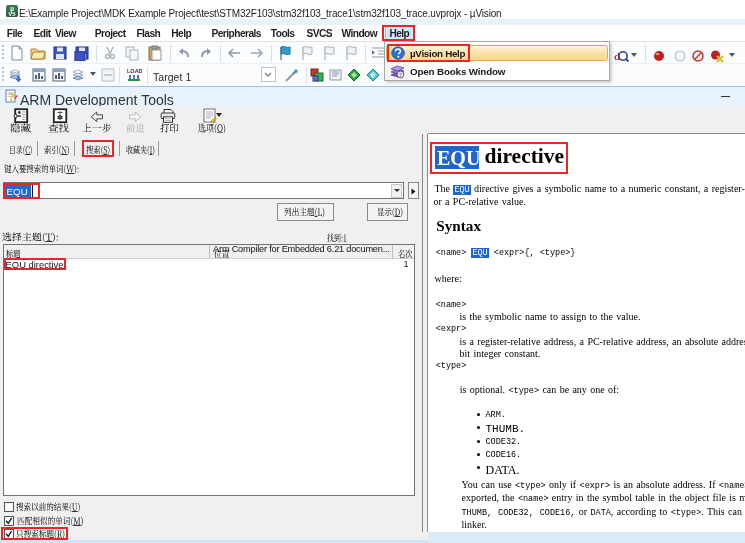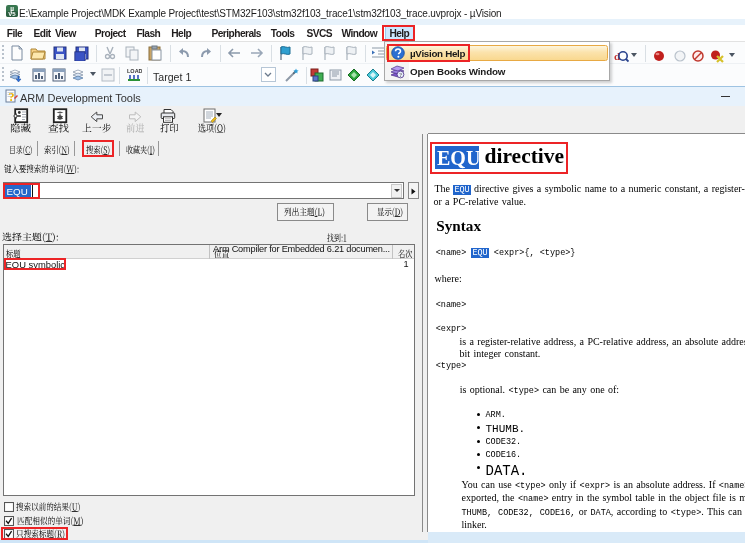--- a/index.html
+++ b/index.html
@@ -191,21 +191,21 @@
     <path d="M8 5l3 3-3 3-3-3z" fill="#d7f5f8"></path>
   </svg>
 <div class="ab" style="left:0;top:86px;width:745px;height:1.5px;background:#9ec3e2"></div>
 <div class="ab" style="left:0;top:87px;width:745px;height:19px;background:#e7f2fc"></div>
 <svg class="ab" style="left:5px;top:89px" width="13" height="14" viewBox="0 0 13 14">
 <rect x="1" y="1" width="9" height="12" fill="#fdfdfd" stroke="#6b7f9b"></rect>
 <path d="M2.5 3.5h6M2.5 5.5h6M2.5 7.5h4" stroke="#b9c4d2" stroke-width=".8"></path>
 <text x="3.6" y="11.8" font-size="12" font-weight="bold" fill="#f0b400" font-family="Liberation Serif">?</text>
 <path d="M9 9l3-3 1 1-3 3z" fill="#d8413c"></path>
 </svg>
-<div class="ab" style="left:20px;top:91.5px;font-size:11px;color:#333">ARM Development Tools</div>
+<div class="ab" style="left:20px;top:91.5px;font-size:14px;color:#333">ARM Development Tools</div>
 <div class="ab" style="left:721px;top:95.5px;width:9px;height:1.6px;background:#333"></div>
 <div class="ab" style="left:0;top:106px;width:745px;height:28px;background:#f0f0f0"></div>
 <div class="ab" style="left:0;top:134px;width:428px;height:406px;background:#f0f0f0"></div>
 <div class="ab" style="left:0;top:540px;width:745px;height:3px;background:#cfe5f7"></div>
 <svg class="ab" style="left:12.5px;top:107.5px" width="16" height="16" viewBox="0 0 16 16">
     <rect x="2.2" y="1.2" width="12" height="13" fill="#fff" stroke="#222" stroke-width="1.8"></rect>
     <path d="M9 4h4M9 6.5h4M9 9h4M9 11.5h3" stroke="#9aa2ab" stroke-width=".9"></path>
     <circle cx="6.3" cy="4.5" r="1.4" fill="#333"></circle>
     <path d="M7.5 7.5H3.5V5.8L0.5 8l3 2.2V8.5h4z" fill="#f4f4f4" stroke="#333" stroke-width=".8"></path>
   </svg>
@@ -384,21 +384,21 @@
       </g>
     </svg>
   </div>
 <div style="position:absolute;left:397.5px;top:248.9px">
     <svg width="14.5" height="10.3" viewBox="0 -8.4 19.0 10.3" preserveAspectRatio="none" style="display:block">
       <g transform="scale(1,1)">
         <path d="M4.9 -7.6 3.9 -8C3.2 -6.5 1.9 -4.8 0.5 -3.8L0.6 -3.7C1.5 -4.2 2.3 -4.9 3 -5.6C3.4 -5.2 3.9 -4.6 4 -4.1C4.7 -3.6 5.1 -4.9 3.2 -5.7C3.4 -6 3.6 -6.2 3.8 -6.5H7C5.7 -4.4 3.2 -2.6 0.4 -1.7L0.4 -1.5C1.4 -1.8 2.3 -2.1 3.1 -2.4V0.8H3.2C3.5 0.8 3.7 0.6 3.7 0.5V0H7.7V0.7H7.8C8 0.7 8.3 0.6 8.3 0.5V-2.5C8.5 -2.5 8.7 -2.6 8.7 -2.6L8 -3.2L7.6 -2.9H3.9C5.5 -3.8 6.8 -5 7.7 -6.3C8 -6.3 8.1 -6.4 8.2 -6.5L7.5 -7.1L7 -6.7H4C4.2 -7 4.4 -7.3 4.6 -7.5C4.8 -7.5 4.9 -7.5 4.9 -7.6ZM3.7 -2.6H7.7V-0.3H3.7Z M10.3 -7.5 10.2 -7.5C10.6 -7.1 11.2 -6.4 11.3 -5.9C12 -5.5 12.5 -6.9 10.3 -7.5ZM10.4 -2.6C10.3 -2.6 9.9 -2.6 9.9 -2.6V-2.3C10.1 -2.3 10.3 -2.3 10.4 -2.2C10.6 -2.1 10.7 -1.2 10.6 -0.1C10.6 0.2 10.7 0.4 10.8 0.4C11.2 0.4 11.4 0.1 11.4 -0.3C11.4 -1.2 11.1 -1.7 11.1 -2.1C11.1 -2.3 11.2 -2.6 11.3 -2.9C11.5 -3.3 12.4 -5.2 12.8 -6.2L12.7 -6.3C10.8 -3.1 10.8 -3.1 10.6 -2.7C10.5 -2.6 10.5 -2.6 10.4 -2.6ZM16 -4.8 15 -5.1C14.9 -2.9 14.5 -1 11.4 0.6L11.5 0.7C14.5 -0.5 15.2 -2 15.5 -3.7C15.7 -2 16.3 -0.3 18.1 0.7C18.1 0.3 18.3 0.1 18.7 0.1L18.7 -0C16.5 -1 15.8 -2.6 15.6 -4.5L15.6 -4.6C15.8 -4.6 15.9 -4.7 16 -4.8ZM15.2 -7.7 14.2 -8C13.8 -6.2 13.1 -4.6 12.2 -3.5L12.3 -3.4C13.1 -4 13.7 -4.9 14.2 -5.9H17.6C17.4 -5.2 17.2 -4.3 16.9 -3.8L17 -3.7C17.5 -4.2 18.1 -5.1 18.3 -5.7C18.5 -5.8 18.6 -5.8 18.7 -5.8L18 -6.6L17.6 -6.1H14.3C14.5 -6.6 14.7 -7 14.8 -7.5C15 -7.5 15.1 -7.6 15.2 -7.7Z" fill="#000"></path>
       </g>
     </svg>
   </div>
-<div class="ab" style="left:5.6px;top:258.6px;font-size:9.4px;color:#111">EQU symbolic</div>
+<div class="ab" style="left:5.6px;top:258.6px;font-size:9.4px;color:#111">EQU directive</div>
 <div class="ab" style="left:213.1px;top:244px;font-size:9.2px;letter-spacing:-0.2px;color:#111">Arm Compiler for Embedded 6.21 documen...</div>
 <div class="ab" style="left:403.5px;top:258.8px;font-size:9.2px;color:#111">1</div>
 <svg class="ab" style="left:4.4px;top:502.3px" width="10" height="10" viewBox="0 0 9.5 9.5">
     <rect x="0.5" y="0.5" width="8.5" height="8.5" fill="#fff" stroke="#555"></rect>
   </svg>
 <svg class="ab" style="left:4.4px;top:515.7px" width="10" height="10" viewBox="0 0 9.5 9.5">
     <rect x="0.5" y="0.5" width="8.5" height="8.5" fill="#fff" stroke="#555"></rect>
     <path d="M2 4.5l2 2.5 3.2-5" stroke="#111" stroke-width="1.2" fill="none"></path>
   </svg>
 <svg class="ab" style="left:4.4px;top:529.3px" width="10" height="10" viewBox="0 0 9.5 9.5">
@@ -435,35 +435,36 @@
 <div class="ab" style="left:428px;top:134px;width:317px;height:398px;background:#fff;overflow:hidden" id="rp">
     <div style="position:absolute;left:7px;top:11.5px;width:44px;height:23.5px;background:#2065cc"></div>
     <div style="position:absolute;left:9px;top:13px;font-family:'Liberation Serif',serif;font-weight:bold;font-size:20px;color:#fff">EQU</div>
     <div style="position:absolute;left:56.5px;top:10px;font-family:'Liberation Serif',serif;font-weight:bold;font-size:21.5px;color:#000">directive</div>
     <div style="position:absolute;left:6.5px;top:48.6px;font-family:'Liberation Serif',serif;font-size:10px;word-spacing:0.85px;color:#000;white-space:nowrap">The <span style="font-family:'Liberation Mono',monospace;font-size:8.5px;background:#2065cc;color:#fff;padding:0 1px">EQU</span> directive gives a symbolic name to a numeric constant, a register-relative address,</div>
     <div style="position:absolute;left:5.4px;top:61.9px;font-family:'Liberation Serif',serif;font-size:10px;word-spacing:0.85px;color:#000;white-space:nowrap">or a PC-relative value.</div>
     <div style="position:absolute;left:8.3px;top:83px;font-family:'Liberation Serif',serif;font-weight:bold;font-size:15.2px">Syntax</div>
     <div style="position:absolute;left:7.7px;top:114.3px;font-family:'Liberation Mono',monospace;font-size:8.5px;white-space:nowrap;color:#000">&lt;name&gt; <span style="font-family:'Liberation Mono',monospace;font-size:8.5px;background:#2065cc;color:#fff;padding:0 1px">EQU</span> &lt;expr&gt;{, &lt;type&gt;}</div>
     <div style="position:absolute;left:6.5px;top:138.7px;font-family:'Liberation Serif',serif;font-size:10px;word-spacing:0.85px;color:#000;white-space:nowrap">where:</div>
     <div style="position:absolute;left:7.7px;top:165.8px;font-family:'Liberation Mono',monospace;font-size:8.5px;white-space:nowrap;color:#000">&lt;name&gt;</div>
+    <div style="position:absolute;left:31.5px;top:176.8px;font-family:'Liberation Serif',serif;font-size:10px;word-spacing:0.85px;color:#000;white-space:nowrap">is the symbolic name to assign to the value.</div>
     <div style="position:absolute;left:7.7px;top:189.6px;font-family:'Liberation Mono',monospace;font-size:8.5px;white-space:nowrap;color:#000">&lt;expr&gt;</div>
     <div style="position:absolute;left:31.5px;top:201.8px;font-family:'Liberation Serif',serif;font-size:10px;word-spacing:0.85px;color:#000;white-space:nowrap">is a register-relative address, a PC-relative address, an absolute address, or a 32-</div>
     <div style="position:absolute;left:31.5px;top:214.2px;font-family:'Liberation Serif',serif;font-size:10px;word-spacing:0.85px;color:#000;white-space:nowrap">bit integer constant.</div>
     <div style="position:absolute;left:7.7px;top:226.9px;font-family:'Liberation Mono',monospace;font-size:8.5px;white-space:nowrap;color:#000">&lt;type&gt;</div>
     <div style="position:absolute;left:31.8px;top:250px;font-family:'Liberation Serif',serif;font-size:10px;word-spacing:0.85px;color:#000;white-space:nowrap">is optional. <span style="font-family:'Liberation Mono',monospace;font-size:8.5px">&lt;type&gt;</span> can be any one of:</div>
     <div style="position:absolute;left:49px;top:278.8px;width:3px;height:3px;border-radius:50%;background:#000"></div>
     <div style="position:absolute;left:57.5px;top:275.8px;font-family:'Liberation Mono',monospace;font-size:8.5px;white-space:nowrap;color:#000">ARM.</div>
     <div style="position:absolute;left:49px;top:292.2px;width:3px;height:3px;border-radius:50%;background:#000"></div>
     <div style="position:absolute;left:57.5px;top:289.2px;font-family:'Liberation Mono',monospace;font-size:11px;white-space:nowrap;color:#000">THUMB.</div>
     <div style="position:absolute;left:49px;top:305.6px;width:3px;height:3px;border-radius:50%;background:#000"></div>
     <div style="position:absolute;left:57.5px;top:302.6px;font-family:'Liberation Mono',monospace;font-size:8.5px;white-space:nowrap;color:#000">CODE32.</div>
     <div style="position:absolute;left:49px;top:319.0px;width:3px;height:3px;border-radius:50%;background:#000"></div>
     <div style="position:absolute;left:57.5px;top:316.0px;font-family:'Liberation Mono',monospace;font-size:8.5px;white-space:nowrap;color:#000">CODE16.</div>
     <div style="position:absolute;left:49px;top:332.40000000000003px;width:3px;height:3px;border-radius:50%;background:#000"></div>
-    <div style="position:absolute;left:57.5px;top:329.40000000000003px;font-family:Liberation Mono, monospace;font-size:14px;white-space:nowrap;color:#000">DATA.</div>
+    <div style="position:absolute;left:57.5px;top:329.40000000000003px;font-family:Liberation Serif, serif;font-size:12px;white-space:nowrap;color:#000">DATA.</div>
     <div style="position:absolute;left:33.5px;top:344.9px;font-family:'Liberation Serif',serif;font-size:10px;word-spacing:0.85px;color:#000;white-space:nowrap">You can use <span style="font-family:'Liberation Mono',monospace;font-size:8.5px">&lt;type&gt;</span> only if <span style="font-family:'Liberation Mono',monospace;font-size:8.5px">&lt;expr&gt;</span> is an absolute address. If <span style="font-family:'Liberation Mono',monospace;font-size:8.5px">&lt;name&gt;</span> is</div>
     <div style="position:absolute;left:33.5px;top:358.3px;font-family:'Liberation Serif',serif;font-size:10px;word-spacing:0.85px;color:#000;white-space:nowrap">exported, the <span style="font-family:'Liberation Mono',monospace;font-size:8.5px">&lt;name&gt;</span> entry in the symbol table in the object file is marked as ARM,</div>
     <div style="position:absolute;left:33.5px;top:371.7px;font-family:'Liberation Serif',serif;font-size:10px;word-spacing:0.85px;color:#000;white-space:nowrap"><span style="font-family:'Liberation Mono',monospace;font-size:8.5px">THUMB, CODE32, CODE16,</span> or <span style="font-family:'Liberation Mono',monospace;font-size:8.5px">DATA</span>, according to <span style="font-family:'Liberation Mono',monospace;font-size:8.5px">&lt;type&gt;</span>. This can be used by the</div>
     <div style="position:absolute;left:33.5px;top:385.1px;font-family:'Liberation Serif',serif;font-size:10px;word-spacing:0.85px;color:#000;white-space:nowrap">linker.</div>
   </div>
 <div class="ab" style="left:428px;top:532px;width:317px;height:11px;background:#d9eaf8"></div>
 <div class="red" style="left:382.3px;top:25.2px;width:33px;height:15.4px"></div>
 <div class="red" style="left:386.5px;top:43.8px;width:83.5px;height:18.3px"></div>
 <div class="red" style="left:82px;top:140.3px;width:32px;height:16.4px"></div>
 <div class="red" style="left:3.2px;top:182.8px;width:37px;height:15.8px"></div>

